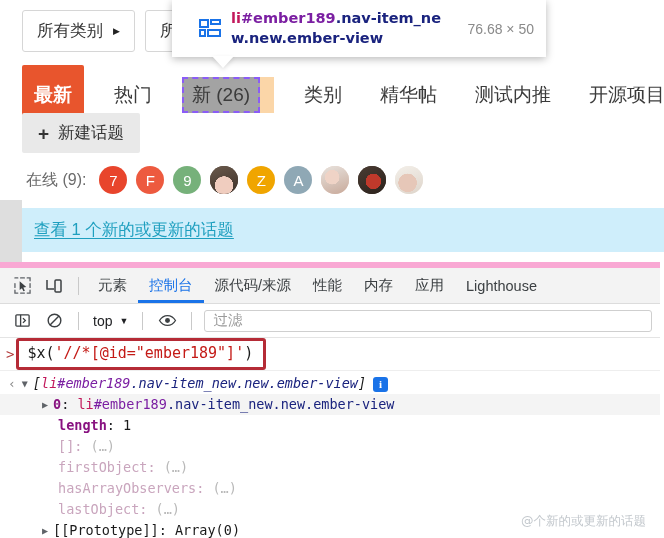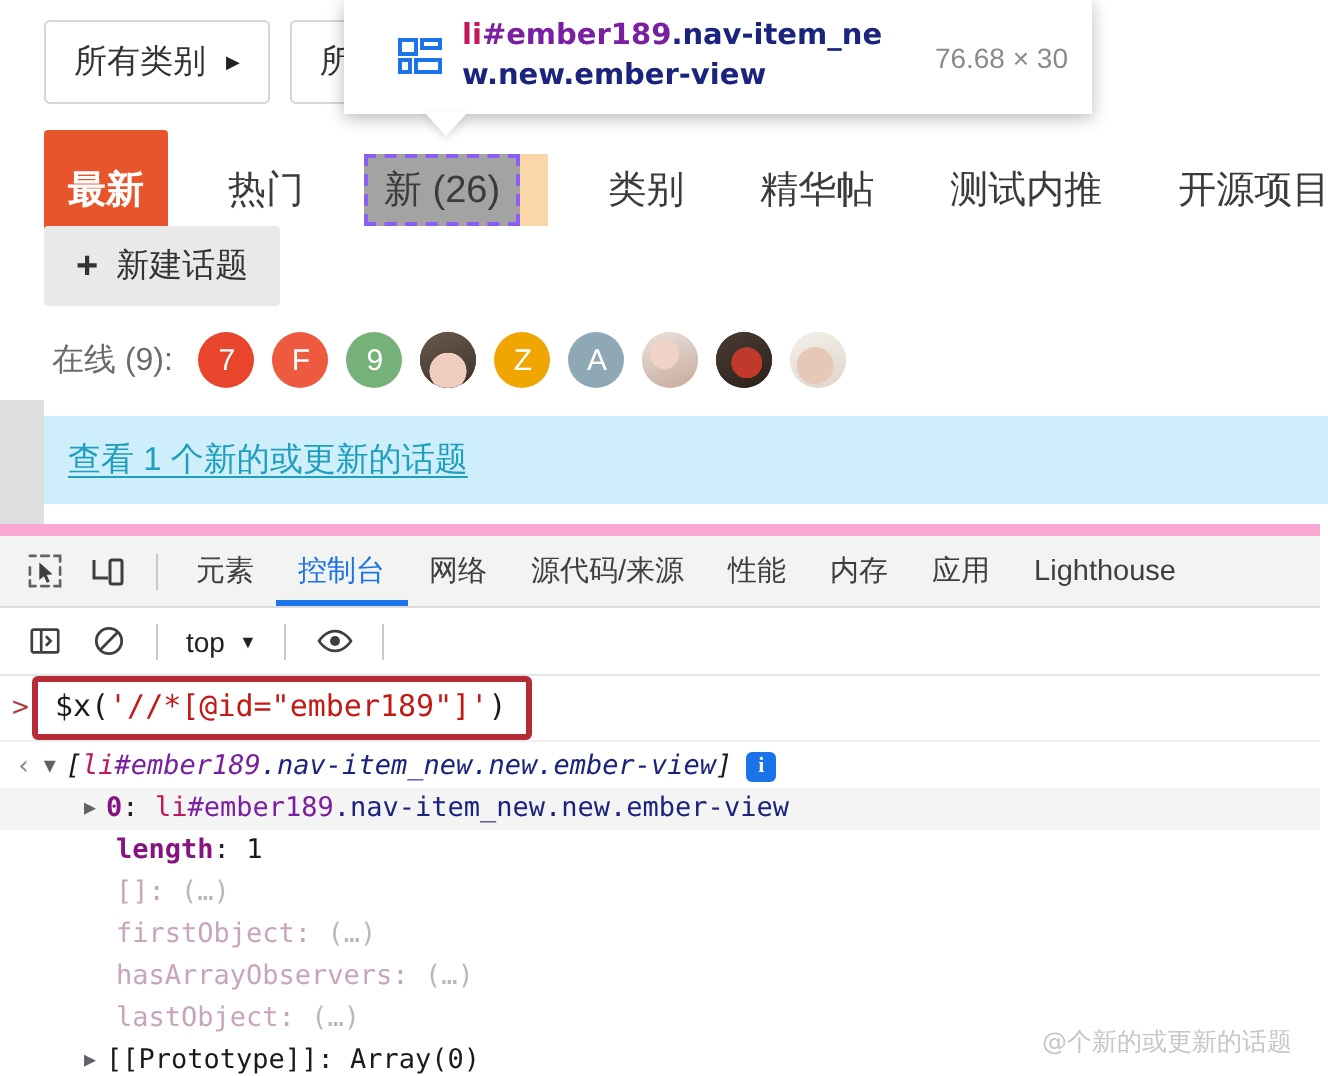--- a/index.html
+++ b/index.html
@@ -400,21 +400,21 @@
   <div class="inspect-tip">
     <span class="tip-icon">
       <svg width="24" height="24" viewBox="0 0 24 24">
         <rect x="2" y="3" width="8" height="7" fill="none" stroke="#1a73e8" stroke-width="2"></rect>
         <rect x="13" y="3" width="9" height="4" fill="none" stroke="#1a73e8" stroke-width="2"></rect>
         <rect x="2" y="13" width="5" height="6" fill="none" stroke="#1a73e8" stroke-width="2"></rect>
         <rect x="10" y="13" width="12" height="6" fill="none" stroke="#1a73e8" stroke-width="2"></rect>
       </svg>
     </span>
     <span class="tip-sel"><span class="sel-tag">li</span><span class="sel-id">#ember189</span><span class="sel-cls">.nav-item_new.new.ember-view</span></span>
-    <span class="tip-dims">76.68 × 30</span>
+    <span class="tip-dims">76.68 × 50</span>
   </div>
 </div>
 
 <div class="devtools">
 
   <div class="dt-tabbar">
     <span class="dt-icon-btn">
       <svg width="17" height="17" viewBox="0 0 18 18">
         <path d="M1 1h3M7 1h4M14 1h3v3M17 7v4M17 14v3h-3M11 17H7M4 17H1v-3M1 11V7" stroke="#5f6368" stroke-width="1.4" fill="none" stroke-linecap="round"></path>
         <path d="M6 4.5l7 6.2-3.1.4 1.6 3.4-1.5.7-1.6-3.4-2.4 2z" fill="#3c4043"></path>
@@ -422,21 +422,20 @@
     </span>
     <span class="dt-icon-btn">
       <svg width="18" height="18" viewBox="0 0 18 18">
         <path d="M2 3v9h7" stroke="#3c4043" stroke-width="1.5" fill="none"></path>
         <rect x="10" y="3" width="6" height="12" rx="1" stroke="#3c4043" stroke-width="1.5" fill="none"></rect>
       </svg>
     </span>
     <span class="dt-divider"></span>
     <span class="dt-tab">元素</span>
     <span class="dt-tab sel">控制台</span>
-    <span class="dt-tab">网络</span>
     <span class="dt-tab">源代码/来源</span>
     <span class="dt-tab">性能</span>
     <span class="dt-tab">内存</span>
     <span class="dt-tab">应用</span>
     <span class="dt-tab">Lighthouse</span>
   </div>
 
   <div class="dt-toolbar">
     <span class="dt-icon-btn">
       <svg width="17" height="17" viewBox="0 0 18 18">
@@ -457,20 +456,23 @@
       <span class="caret">▼</span>
     </span>
     <span class="dt-divider"></span>
     <span class="dt-icon-btn">
       <svg width="19" height="19" viewBox="0 0 20 20">
         <path d="M1.6 10S4.8 4.8 10 4.8 18.4 10 18.4 10 15.2 15.2 10 15.2 1.6 10 1.6 10z" stroke="#3c4043" stroke-width="1.4" fill="none"></path>
         <circle cx="10" cy="10" r="2.6" fill="#3c4043"></circle>
       </svg>
     </span>
     <span class="dt-divider"></span>
+    <span class="filter-input">
+      <span class="ph">过滤</span>
+    </span>
   </div>
 
   <div class="console">
 
     <div class="cmd-row">
       <span class="prompt-chevron">&gt;</span>
       <span class="cmd-box">
         <span class="cmd-text"><span class="tok-fn">$x(</span><span class="tok-str">'//*[@id="ember189"]'</span><span class="tok-fn">)</span></span>
       </span>
     </div>

